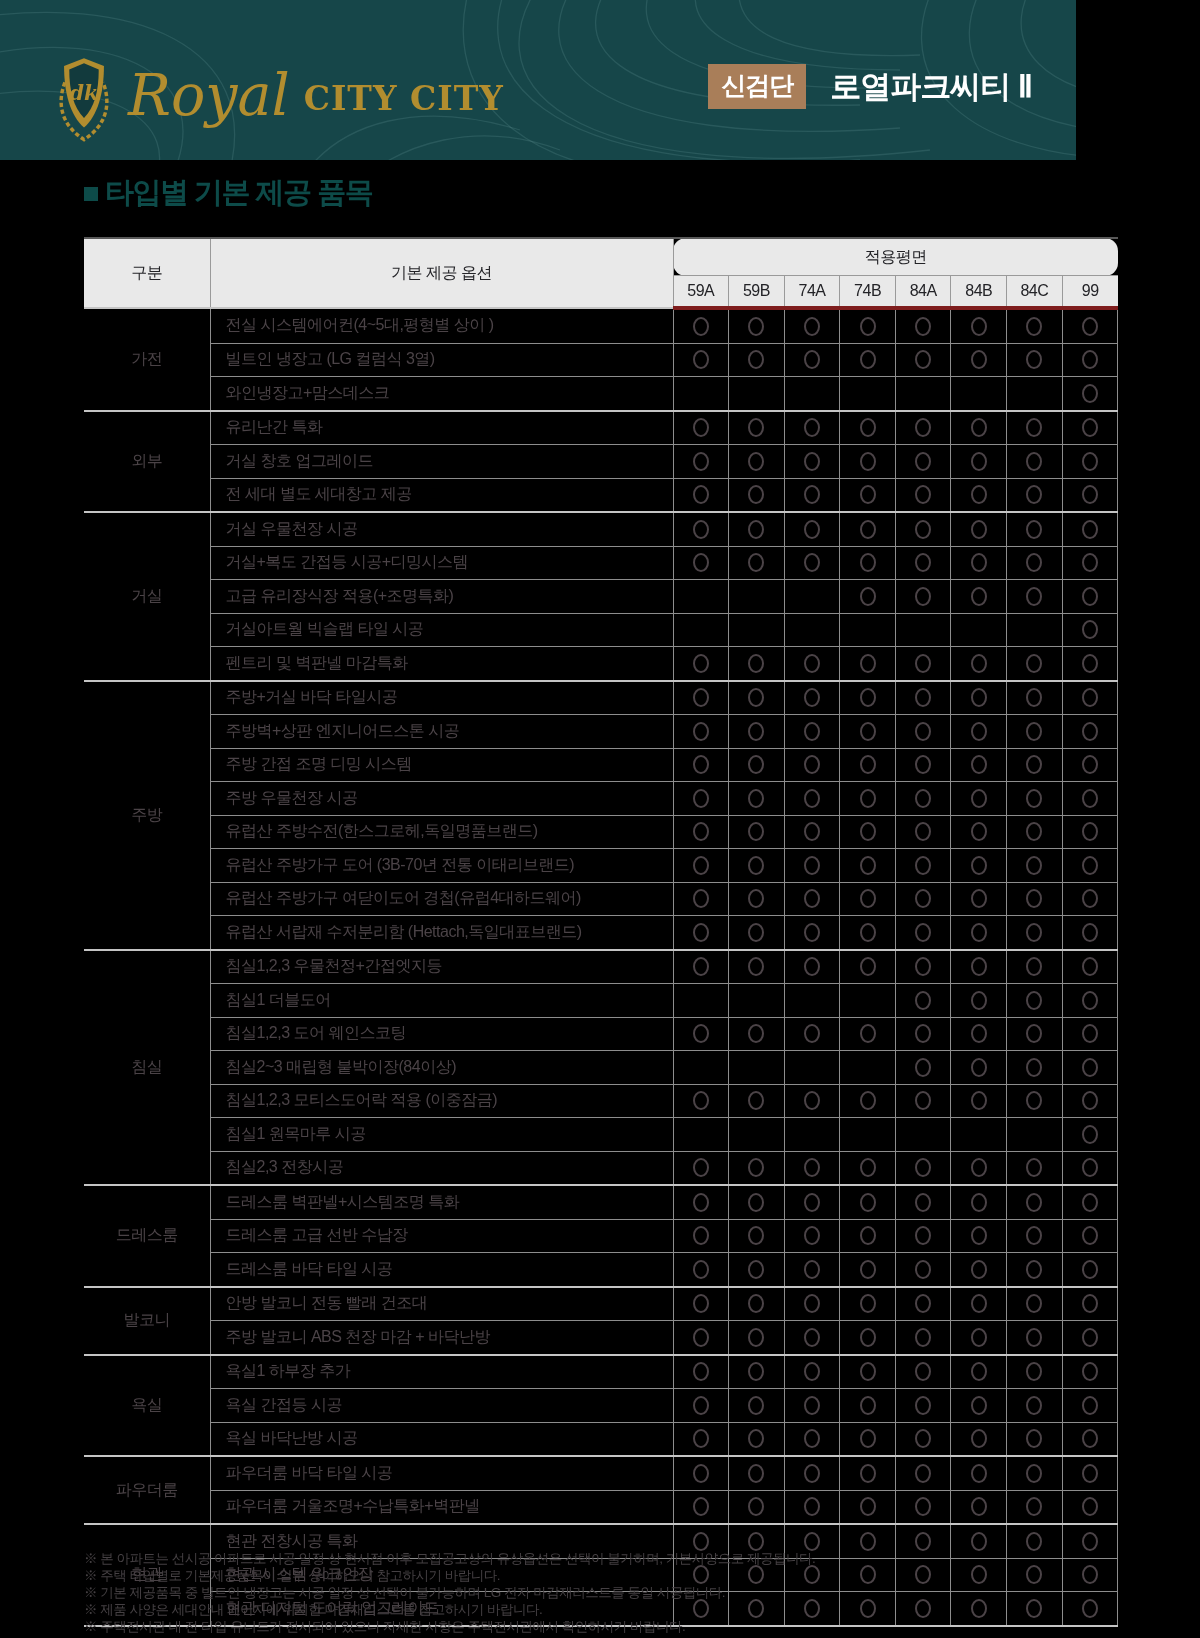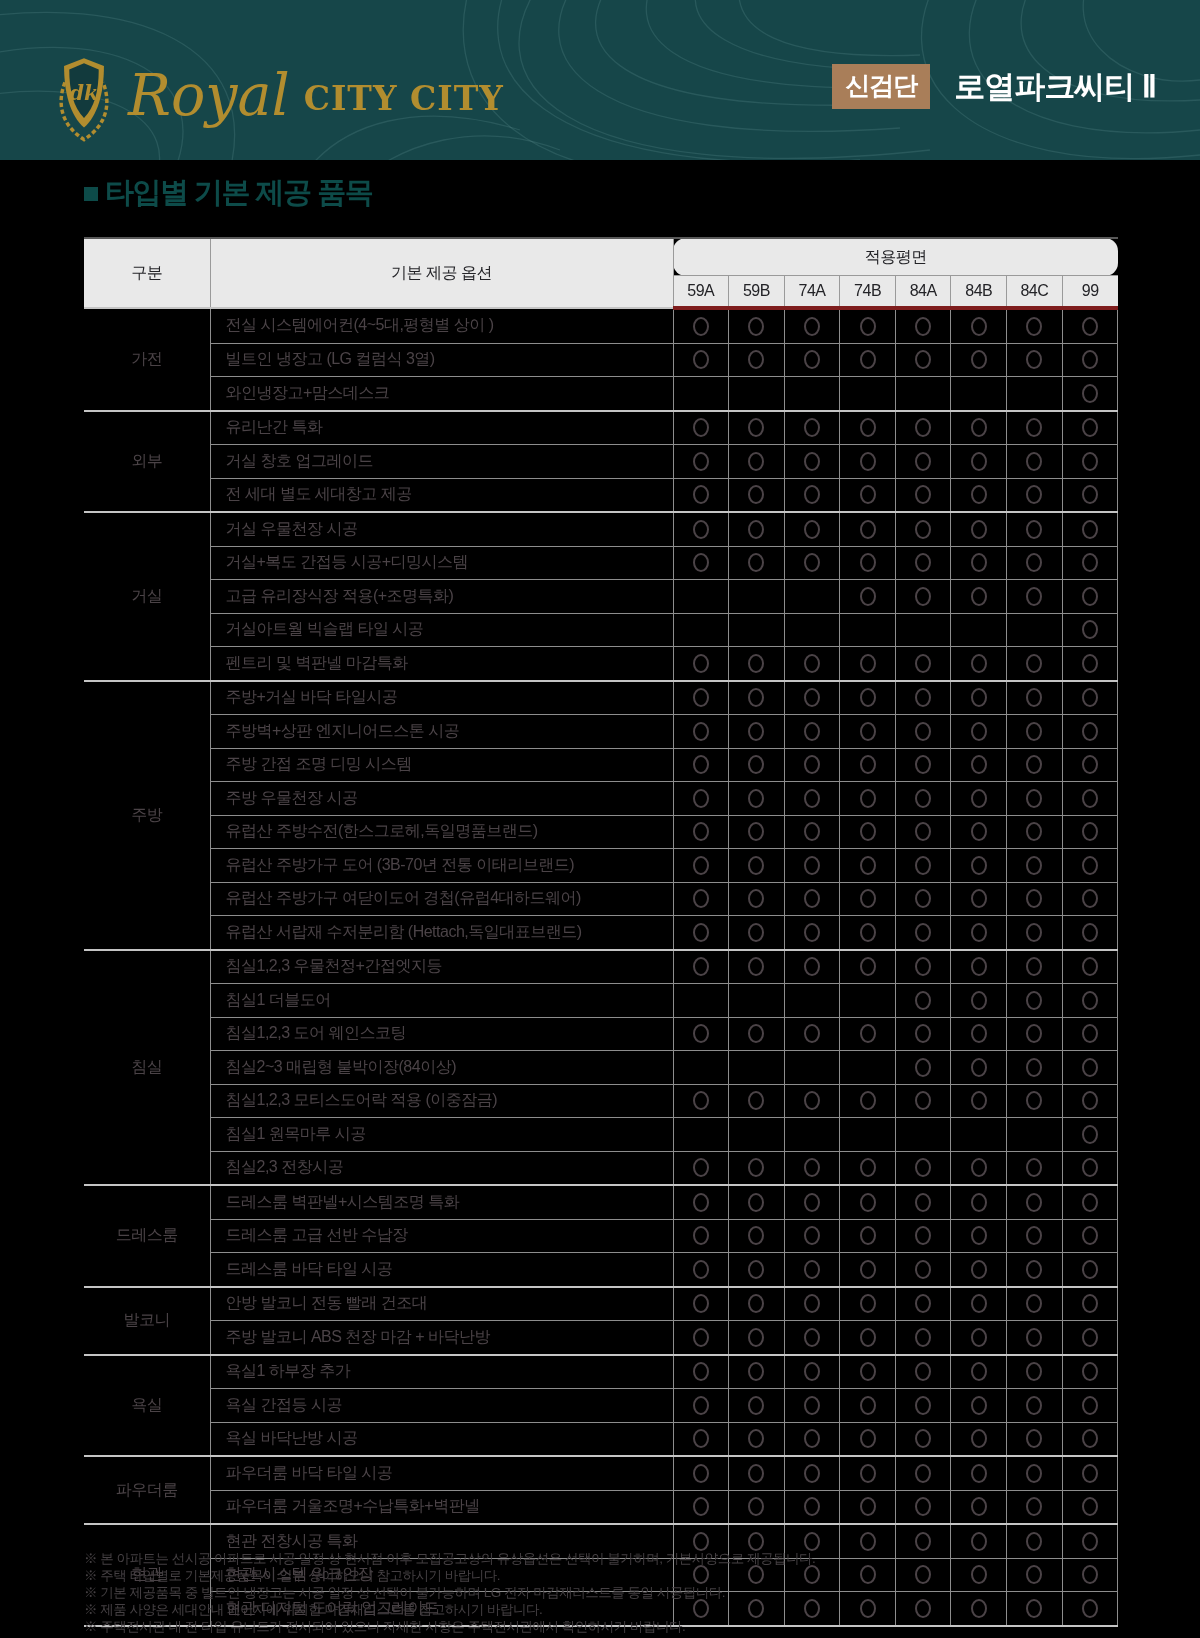--- a/index.html
+++ b/index.html
@@ -3,21 +3,21 @@
 <meta charset="utf-8">
 <style>
   html,body{margin:0;padding:0;background:#000;}
   body{
     width:1200px;height:1638px;position:relative;overflow:hidden;
     font-family:"Liberation Sans", sans-serif;
     background:var(--page-bg,#000);
   }
   
   .banner{
-    position:absolute;left:0;top:0;width:1200px;height:160px;
+    position:absolute;left:0;top:0;width:1076px;height:160px;
     background:var(--banner-bg,#164649);overflow:hidden;
   }
   .banner .swirls{position:absolute;left:0;top:0;}
   .logo{
     position:absolute;left:58px;top:50px;height:96px;
     display:flex;align-items:center;
   }
   .logo .shield{width:52px;height:92px;margin-right:18px;}
   .logo .royal{
     font-family:"DejaVu Serif", serif;font-style:italic;

